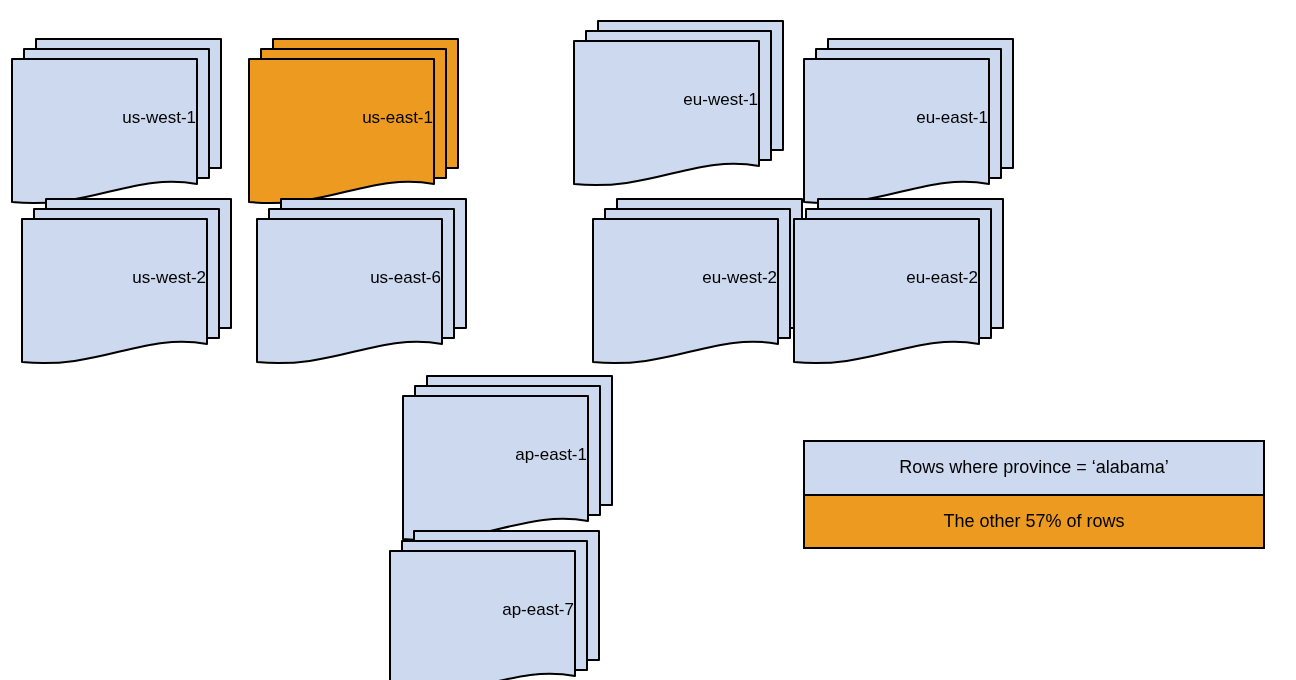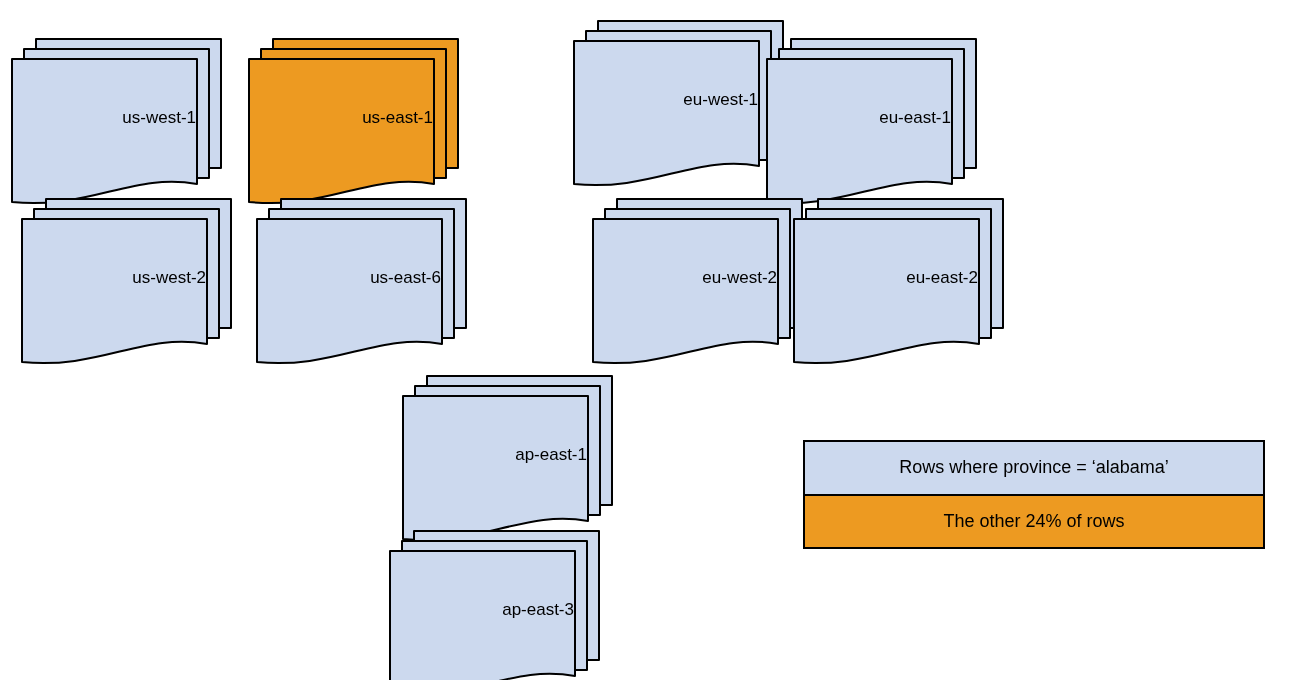--- a/index.html
+++ b/index.html
@@ -84,21 +84,21 @@
         <div class="doc-label" style="top: 70px;">us-east-1</div>
       </div>
       <div class="doc-stack" style="left: 573px; top: 20px; text-decoration: underline;">
         <svg width="213" height="173" viewBox="0 0 213 173">
           <rect x="25" y="1" width="185" height="129" fill="#ccd9ee" stroke="#000000" stroke-width="2" stroke-linejoin="round"></rect>
           <rect x="13" y="11" width="185" height="129" fill="#ccd9ee" stroke="#000000" stroke-width="2" stroke-linejoin="round"></rect>
           <path d="M0,0 L185,0 L185,125 C122.10000000000001,113 77.7,151 0,143 Z" transform="translate(1,21)" fill="#ccd9ee" stroke="#000000" stroke-width="2" stroke-linejoin="round"></path>
         </svg>
         <div class="doc-label" style="top: 70px;">eu-west-1</div>
       </div>
-      <div class="doc-stack" style="left: 766px; top: 38px; text-decoration: underline;">
+      <div class="doc-stack" style="left: 803px; top: 38px; text-decoration: underline;">
         <svg width="213" height="173" viewBox="0 0 213 173">
           <rect x="25" y="1" width="185" height="129" fill="#ccd9ee" stroke="#000000" stroke-width="2" stroke-linejoin="round"></rect>
           <rect x="13" y="11" width="185" height="129" fill="#ccd9ee" stroke="#000000" stroke-width="2" stroke-linejoin="round"></rect>
           <path d="M0,0 L185,0 L185,125 C122.10000000000001,113 77.7,151 0,143 Z" transform="translate(1,21)" fill="#ccd9ee" stroke="#000000" stroke-width="2" stroke-linejoin="round"></path>
         </svg>
         <div class="doc-label" style="top: 70px;">eu-east-1</div>
       </div>
       <div class="doc-stack" style="left: 21px; top: 198px;">
         <svg width="213" height="173" viewBox="0 0 213 173">
           <rect x="25" y="1" width="185" height="129" fill="#ccd9ee" stroke="#000000" stroke-width="2" stroke-linejoin="round"></rect>
@@ -138,26 +138,26 @@
           <path d="M0,0 L185,0 L185,125 C122.10000000000001,113 77.7,151 0,143 Z" transform="translate(1,21)" fill="#ccd9ee" stroke="#000000" stroke-width="2" stroke-linejoin="round"></path>
         </svg>
         <div class="doc-label" style="top: 70px;">ap-east-1</div>
       </div>
       <div class="doc-stack" style="left: 389px; top: 530px;">
         <svg width="213" height="173" viewBox="0 0 213 173">
           <rect x="25" y="1" width="185" height="129" fill="#ccd9ee" stroke="#000000" stroke-width="2" stroke-linejoin="round"></rect>
           <rect x="13" y="11" width="185" height="129" fill="#ccd9ee" stroke="#000000" stroke-width="2" stroke-linejoin="round"></rect>
           <path d="M0,0 L185,0 L185,125 C122.10000000000001,113 77.7,151 0,143 Z" transform="translate(1,21)" fill="#ccd9ee" stroke="#000000" stroke-width="2" stroke-linejoin="round"></path>
         </svg>
-        <div class="doc-label" style="top: 70px;">ap-east-3</div>
+        <div class="doc-label" style="top: 70px;">ap-east-7</div>
       </div>
     </div>
 
   <div class="legend">
     <div class="legend-row first" style="background: rgb(204, 217, 238);">
       <span>Rows where province = ‘alabama’</span>
     </div>
     <div class="legend-row" style="background: rgb(237, 154, 33);">
-      <span>The other 24% of rows</span>
+      <span>The other 57% of rows</span>
     </div>
   </div>
 
 </div>
 
 </body></html>

